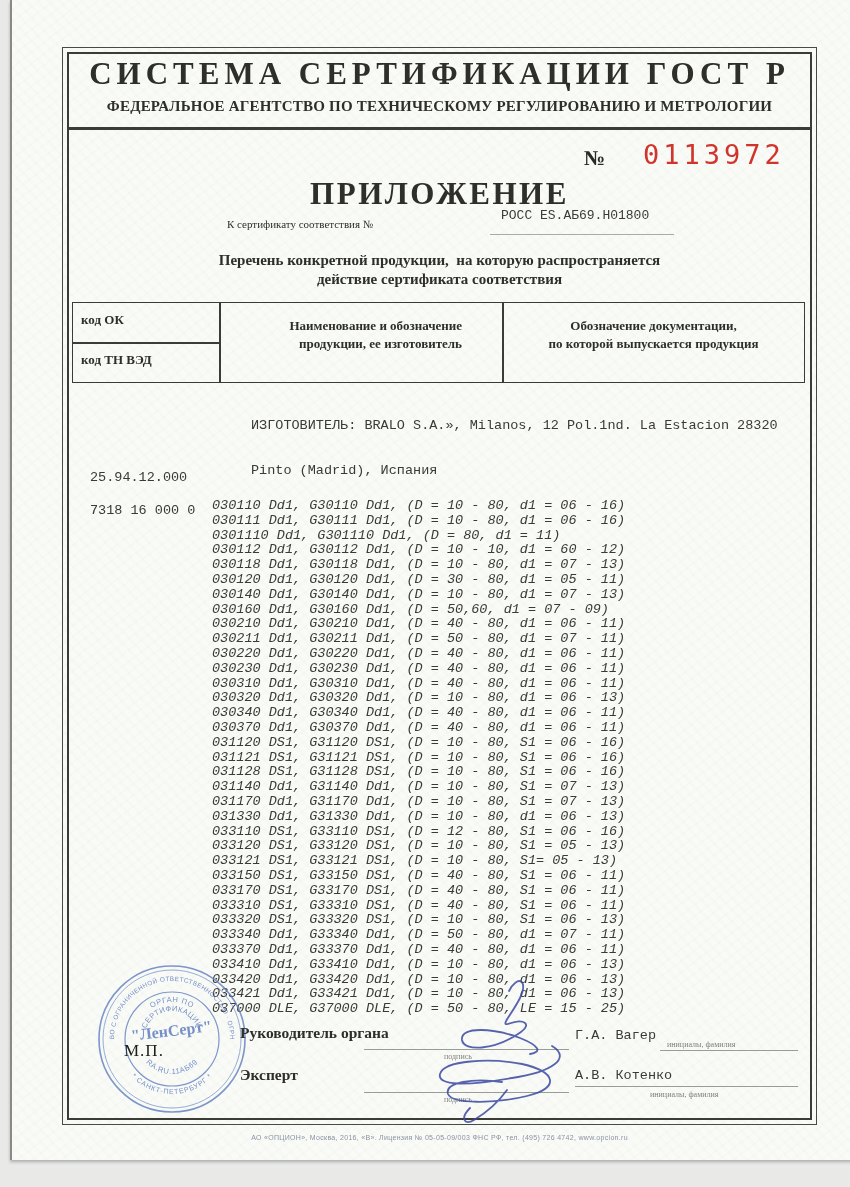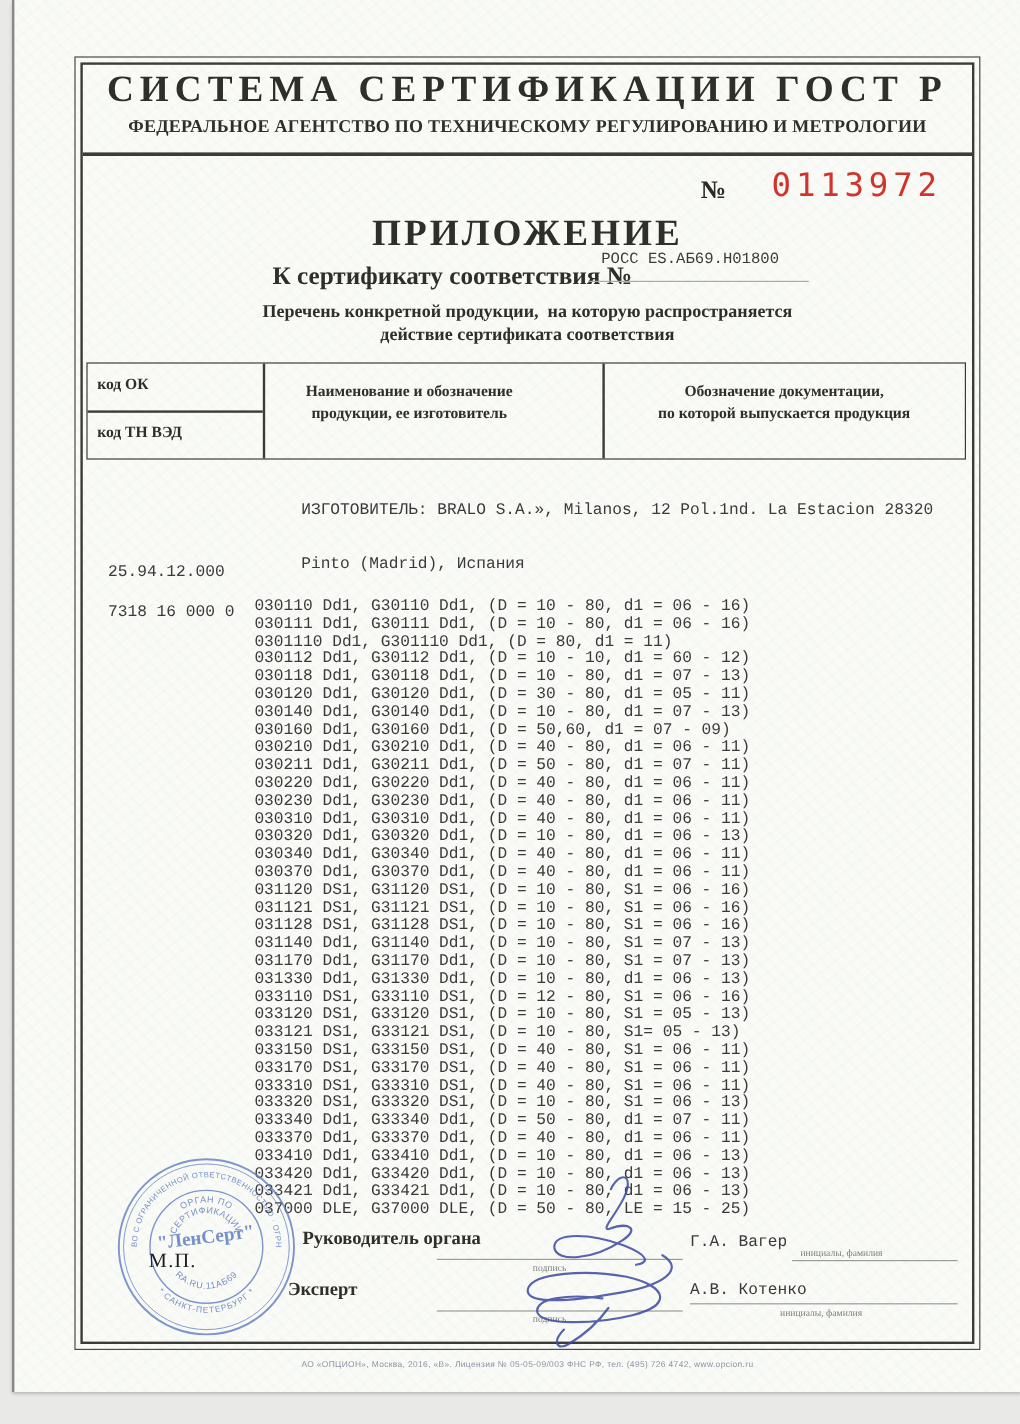--- a/index.html
+++ b/index.html
@@ -31,45 +31,45 @@
   .ctr{left:50px;width:755px;text-align:center;}
   .hdr1{top:56px;font-size:31px;font-weight:700;letter-spacing:5px;color:#2e2e2a;}
   .hdr2{top:98px;font-size:15px;font-weight:700;letter-spacing:.2px;color:#2e2e2a;}
   .hdr-divider{left:57px;top:127px;width:741px;height:2.5px;background:#3c3c37;}
   .num-sign{left:572px;top:146px;font-size:21px;font-weight:700;color:#2a2a26;}
   .num-value{
     left:631px;top:139px;font-size:27px;font-weight:500;
     font-family:"DejaVu Sans Mono", monospace;letter-spacing:4px;color:#d0342c;
   }
   .title{top:176px;font-size:31px;font-weight:700;letter-spacing:2.5px;color:#2e2e2a;}
-  .cert-label{left:215px;top:218px;font-size:21px;font-weight:700;color:#2e2e2a;}
+  .cert-label{left:215px;top:218px;font-size:11px;font-weight:400;color:#2e2e2a;}
   .cert-value{left:489px;top:208px;font-family:"Liberation Mono", monospace;font-size:13px;color:#3b3b38;white-space:pre;}
   .cert-underline{left:478px;top:234px;width:184px;height:1px;background:#a9aba6;}
   .scope1{top:252px;font-size:15px;font-weight:700;color:#2e2e2a;white-space:pre;}
   .scope2{top:271px;font-size:15px;font-weight:700;color:#2e2e2a;}
   .tbl{left:60px;top:302px;width:731px;height:79px;border:1.5px solid #3c3c37;}
   .tbl .v1{position:absolute;left:146px;top:0;bottom:0;width:1.5px;background:#3c3c37;}
   .tbl .v2{position:absolute;left:429px;top:0;bottom:0;width:1.5px;background:#3c3c37;}
   .tbl .h1{position:absolute;left:0;top:39px;width:146px;height:1.5px;background:#3c3c37;}
   .tbl .c{position:absolute;font-size:13px;font-weight:700;color:#2e2e2a;}
   .tbl .ok{left:8px;top:9px;}
   .tbl .tn{left:8px;top:49px;}
-  .tbl .mid{left:147px;width:242px;text-align:center;}
+  .tbl .mid{left:147px;width:242px;text-align:right;}
   .tbl .rgt{left:430px;width:301px;text-align:center;}
   .r1{top:15px;} .r2{top:33px;}
   .mono{font-family:"Liberation Mono", monospace;font-size:13.5px;color:#3a3a38;white-space:pre;}
   .manu{left:200px;top:388px;line-height:15px;margin-left:39px;}
   .okcode{left:78px;top:470px;}
   .pgroup{left:200px;top:470px;}
   .tncode{left:78px;top:503px;}
   .plist{left:200px;top:499px;line-height:14.8px;}
-  .plist .pline{height:14.8px;}
+  .plist .pline{height:14.8px;font-style:italic;}
   .mp{left:112px;top:1041px;font-size:17px;letter-spacing:1px;color:#1d1d1b;}
   .sig-label{font-size:15.5px;font-weight:700;color:#2e2e2a;}
-  .lbl1{left:228px;top:1024px;padding-left:12px;} .lbl2{left:228px;top:1066px;}
+  .lbl1{left:228px;top:1024px;} .lbl2{left:228px;top:1066px;}
   .sig-line{height:1px;background:#9a9c98;}
   .sl1{left:352px;top:1049px;width:205px;}
   .sl1b{left:648px;top:1050px;width:138px;}
   .sl2{left:352px;top:1092px;width:205px;}
   .sl2b{left:563px;top:1086px;width:223px;}
   .cap{font-family:Liberation Serif, serif;font-size:8px;color:#7d7f7a;}
   .cap-p1{left:432px;top:1052px;} .cap-p2{left:432px;top:1095px;}
   .cap-n1{left:655px;top:1040px;} .cap-n2{left:638px;top:1090px;}
   .sig-name{font-family:"Liberation Mono", monospace;font-size:13.5px;color:#3a3a38;white-space:pre;}
   .nm1{left:563px;top:1028px;} .nm2{left:563px;top:1068px;}

